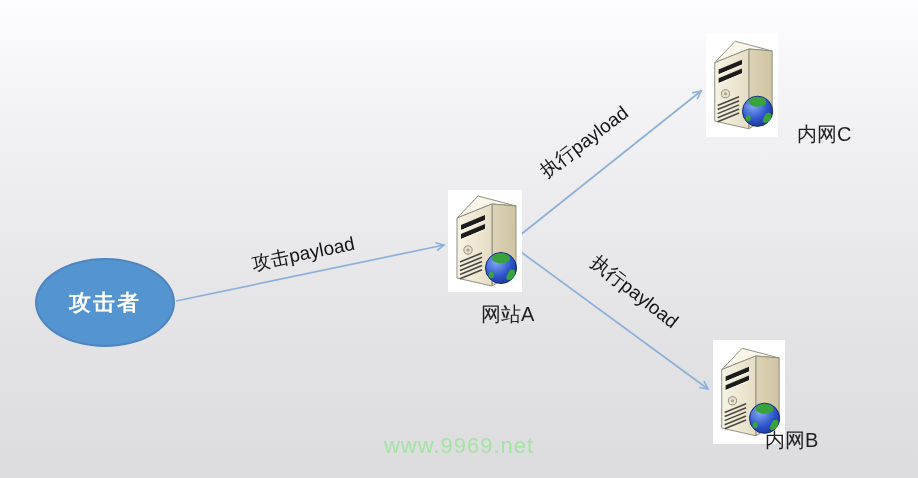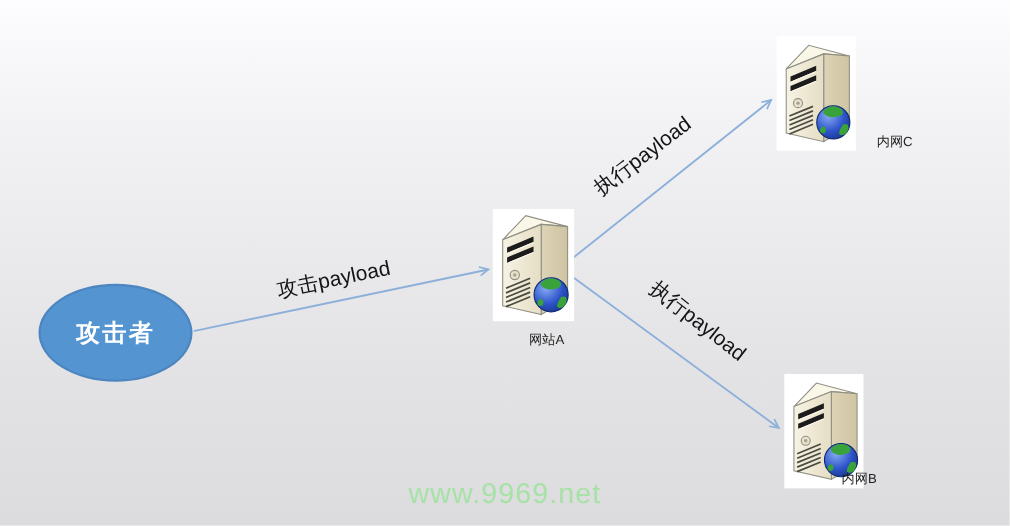--- a/index.html
+++ b/index.html
@@ -10,28 +10,28 @@
   }
   svg.edges { position:absolute; left:0; top:0; width:918px; height:478px; }
   .attacker {
     position:absolute; left:35px; top:258px; width:140px; height:89px;
     border-radius:50%; box-sizing:border-box;
     display:flex; align-items:center; justify-content:center;
   }
   .attacker span { color:#ffffff; font-size:22px; font-weight:600; letter-spacing:2px; }
   .node-box { position:absolute; background:#ffffff; }
   .node-box svg { display:block; width:100%; height:100%; }
-  .node-label { position:absolute; font-size:12px; color:#1f1f1f; white-space:nowrap; }
+  .node-label { position:absolute; font-size:20px; color:#1f1f1f; white-space:nowrap; }
   .edge-label { position:absolute; font-size:19px; color:#141414; white-space:nowrap; }
   .edge-label.e1 { left:251px; top:241px; transform:rotate(-11.5deg); transform-origin:center; }
   .edge-label.e2 { left:532px; top:129px; transform:rotate(-37deg); transform-origin:center; }
   .edge-label.e3 { left:582px; top:279px; transform:rotate(38deg); transform-origin:center; }
   .watermark {
     position:absolute; left:50%; top:433px; transform:translateX(-50%);
-    font-size:26px; letter-spacing:1px;
+    font-size:22px; letter-spacing:1px;
   }
 </style>
 </head>
 <body>
 
 <div class="canvas">
 
   <svg class="edges" viewBox="0 0 918 478">
     <defs>
       <marker id="arrow" markerWidth="12" markerHeight="12" refX="9" refY="5" orient="auto" markerUnits="userSpaceOnUse">

